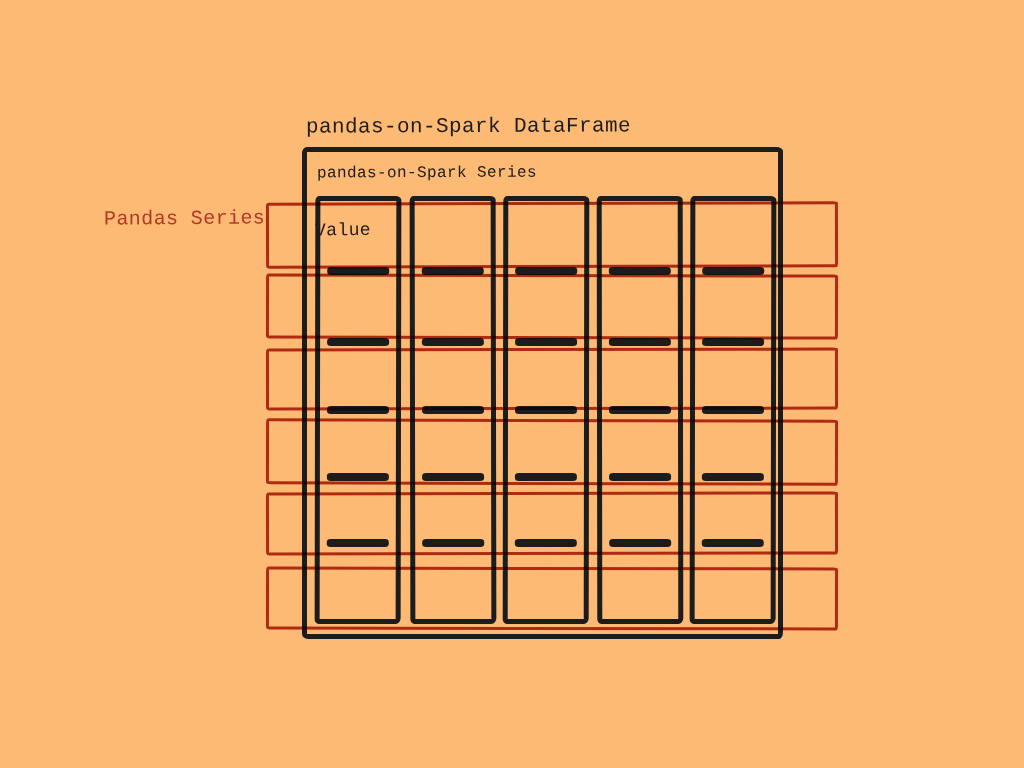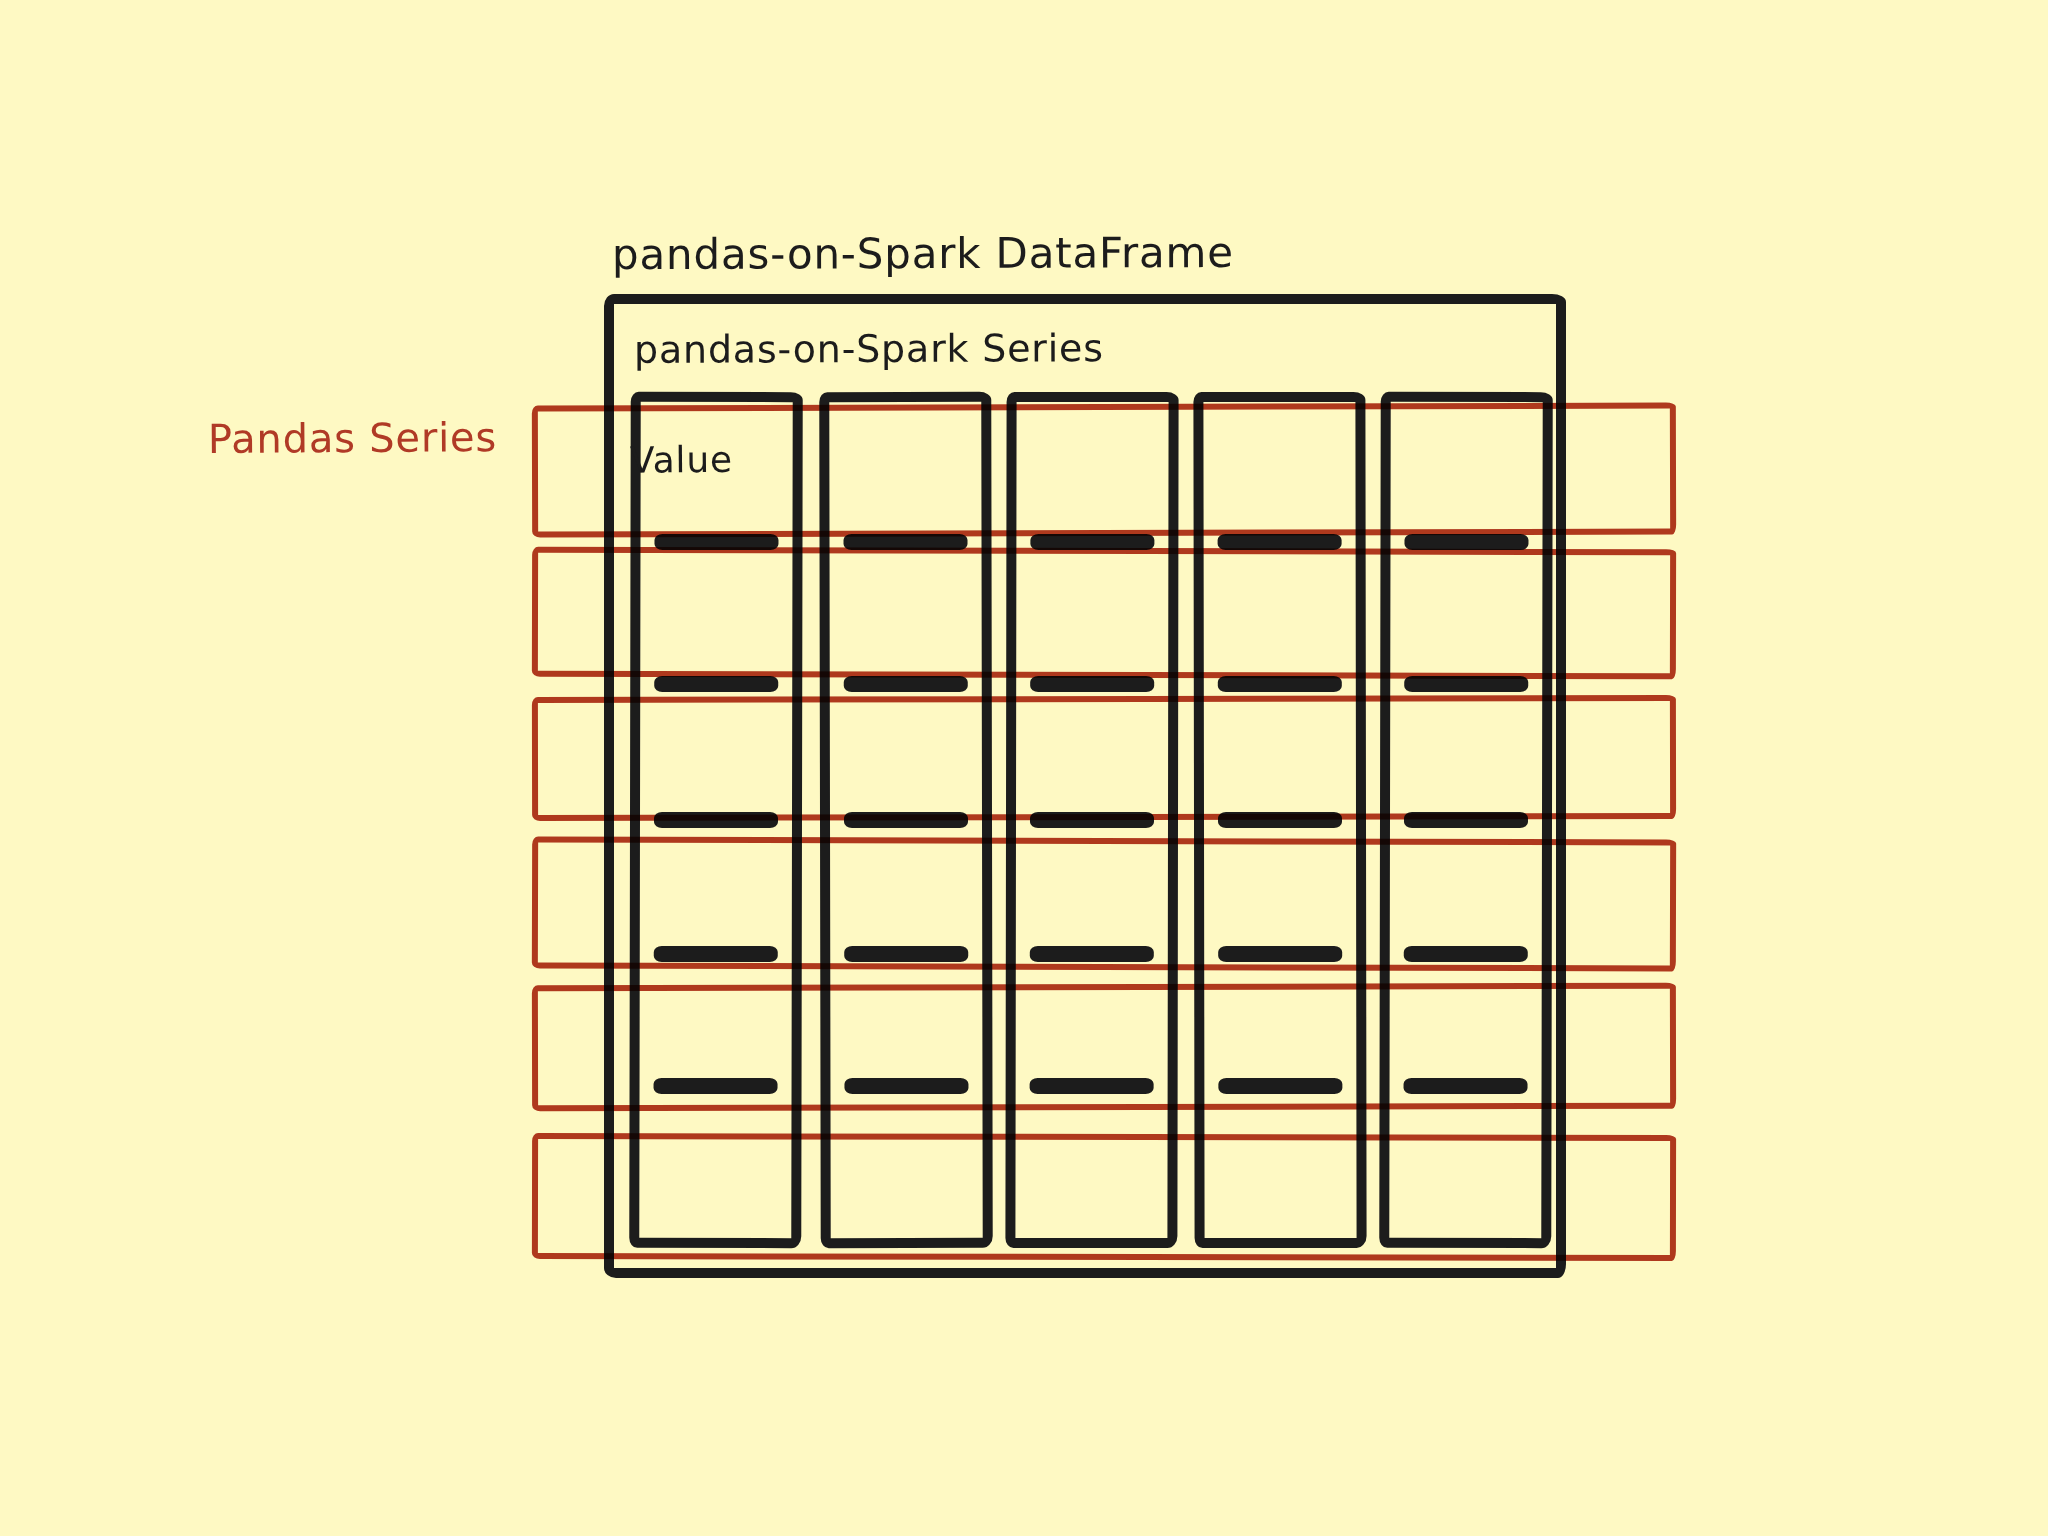--- a/index.html
+++ b/index.html
@@ -5,22 +5,23 @@
   html, body {
     margin: 0;
     padding: 0;
     background: #ffffff;
     font-family: "DejaVu Sans", "Liberation Sans", sans-serif;
   }
   .canvas {
     position: relative;
     width: 1024px;
     height: 768px;
-    background: #fef9c3;
+    background: #fdba74;
     overflow: hidden;
+    font-family: Liberation Mono, monospace;
   }
   .title {
     position: absolute;
     left: 306px;
     top: 115px;
     font-size: 21px;
     color: var(--black);
     letter-spacing: 0.4px;
     transform: rotate(-0.2deg);
     white-space: nowrap;
@@ -34,21 +35,21 @@
     height: 492px;
     box-sizing: border-box;
     border: 5px solid var(--black);
     border-radius: 5px 7px 4px 6px / 6px 4px 7px 5px;
     z-index: 1;
   }
   .inner-label {
     position: absolute;
     left: 317px;
     top: 164px;
-    font-size: 19px;
+    font-size: 16px;
     color: var(--black);
     letter-spacing: 0.4px;
     transform: rotate(-0.2deg);
     white-space: nowrap;
     z-index: 6;
   }
   .left-label {
     position: absolute;
     left: 104px;
     top: 207px;

